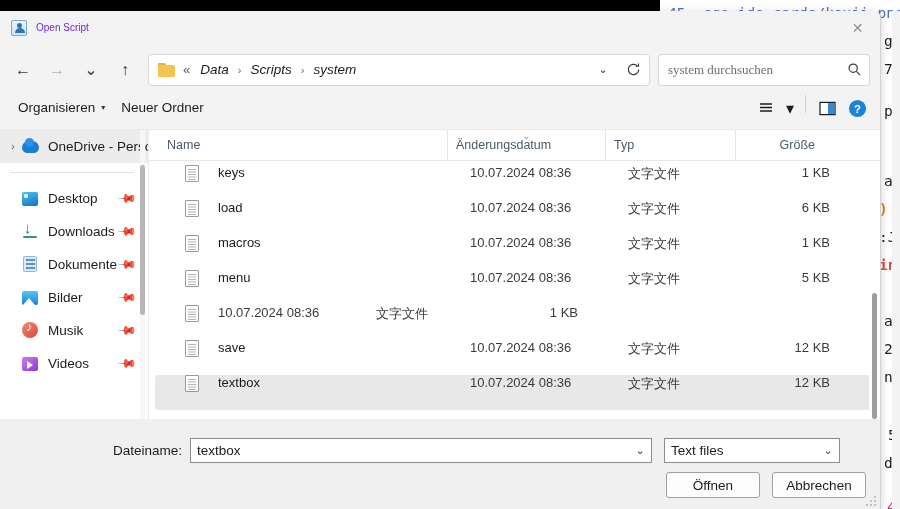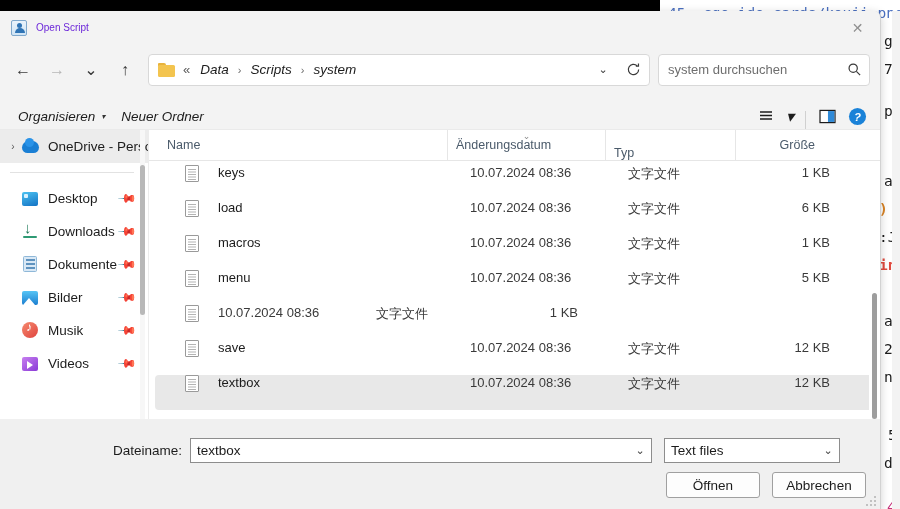--- a/index.html
+++ b/index.html
@@ -202,42 +202,41 @@
     display: flex;
     align-items: center;
     box-sizing: border-box;
     flex: 0 0 auto;
   }
   .searchbox input {
     flex: 1;
     border: 0;
     outline: 0;
     background: transparent;
-    font-family: Liberation Sans, sans-serif;
+    font-family: Liberation Serif, serif;
     font-size: 13px;
     color: #3a3a3a;
     padding-left: 9px;
     min-width: 0;
   }
   .searchbox input::placeholder { color: #6e6e6e; }
   .search-ic {
     width: 30px; height: 30px;
     display: flex; align-items: center; justify-content: center;
     color: #3a3a3a;
   }
 
   
   .cmdbar {
     height: 34px;
     flex: 0 0 auto;
     display: flex;
-    align-items: flex-end;
+    align-items: flex-start;
     padding: 0 8px 0 10px;
     box-sizing: border-box;
-    font-style: italic;
   }
   .cmd-item {
     font-size: 13.5px;
     color: #1c1c1c;
     padding: 5px 8px;
     border-radius: 4px;
     display: flex;
     align-items: center;
     gap: 6px;
   }
@@ -460,21 +459,21 @@
     padding: 0 8px;
     box-sizing: border-box;
     position: relative;
     height: 100%;
     display: flex;
     align-items: center;
   }
   .col + .col { border-left: 1px solid #e6e6e6; }
   .col-name { width: 288px; }
   .col-date { width: 158px; }
-  .col-type { width: 130px; align-items: flex-end; }
+  .col-type { width: 130px; }
   .col-size { width: 88px; justify-content: flex-end; }
   .sort-marker {
     position: absolute;
     left: 50%;
     top: 1px;
     transform: translateX(-50%);
     font-size: 9px;
     color: #8a8a8a;
   }
 

